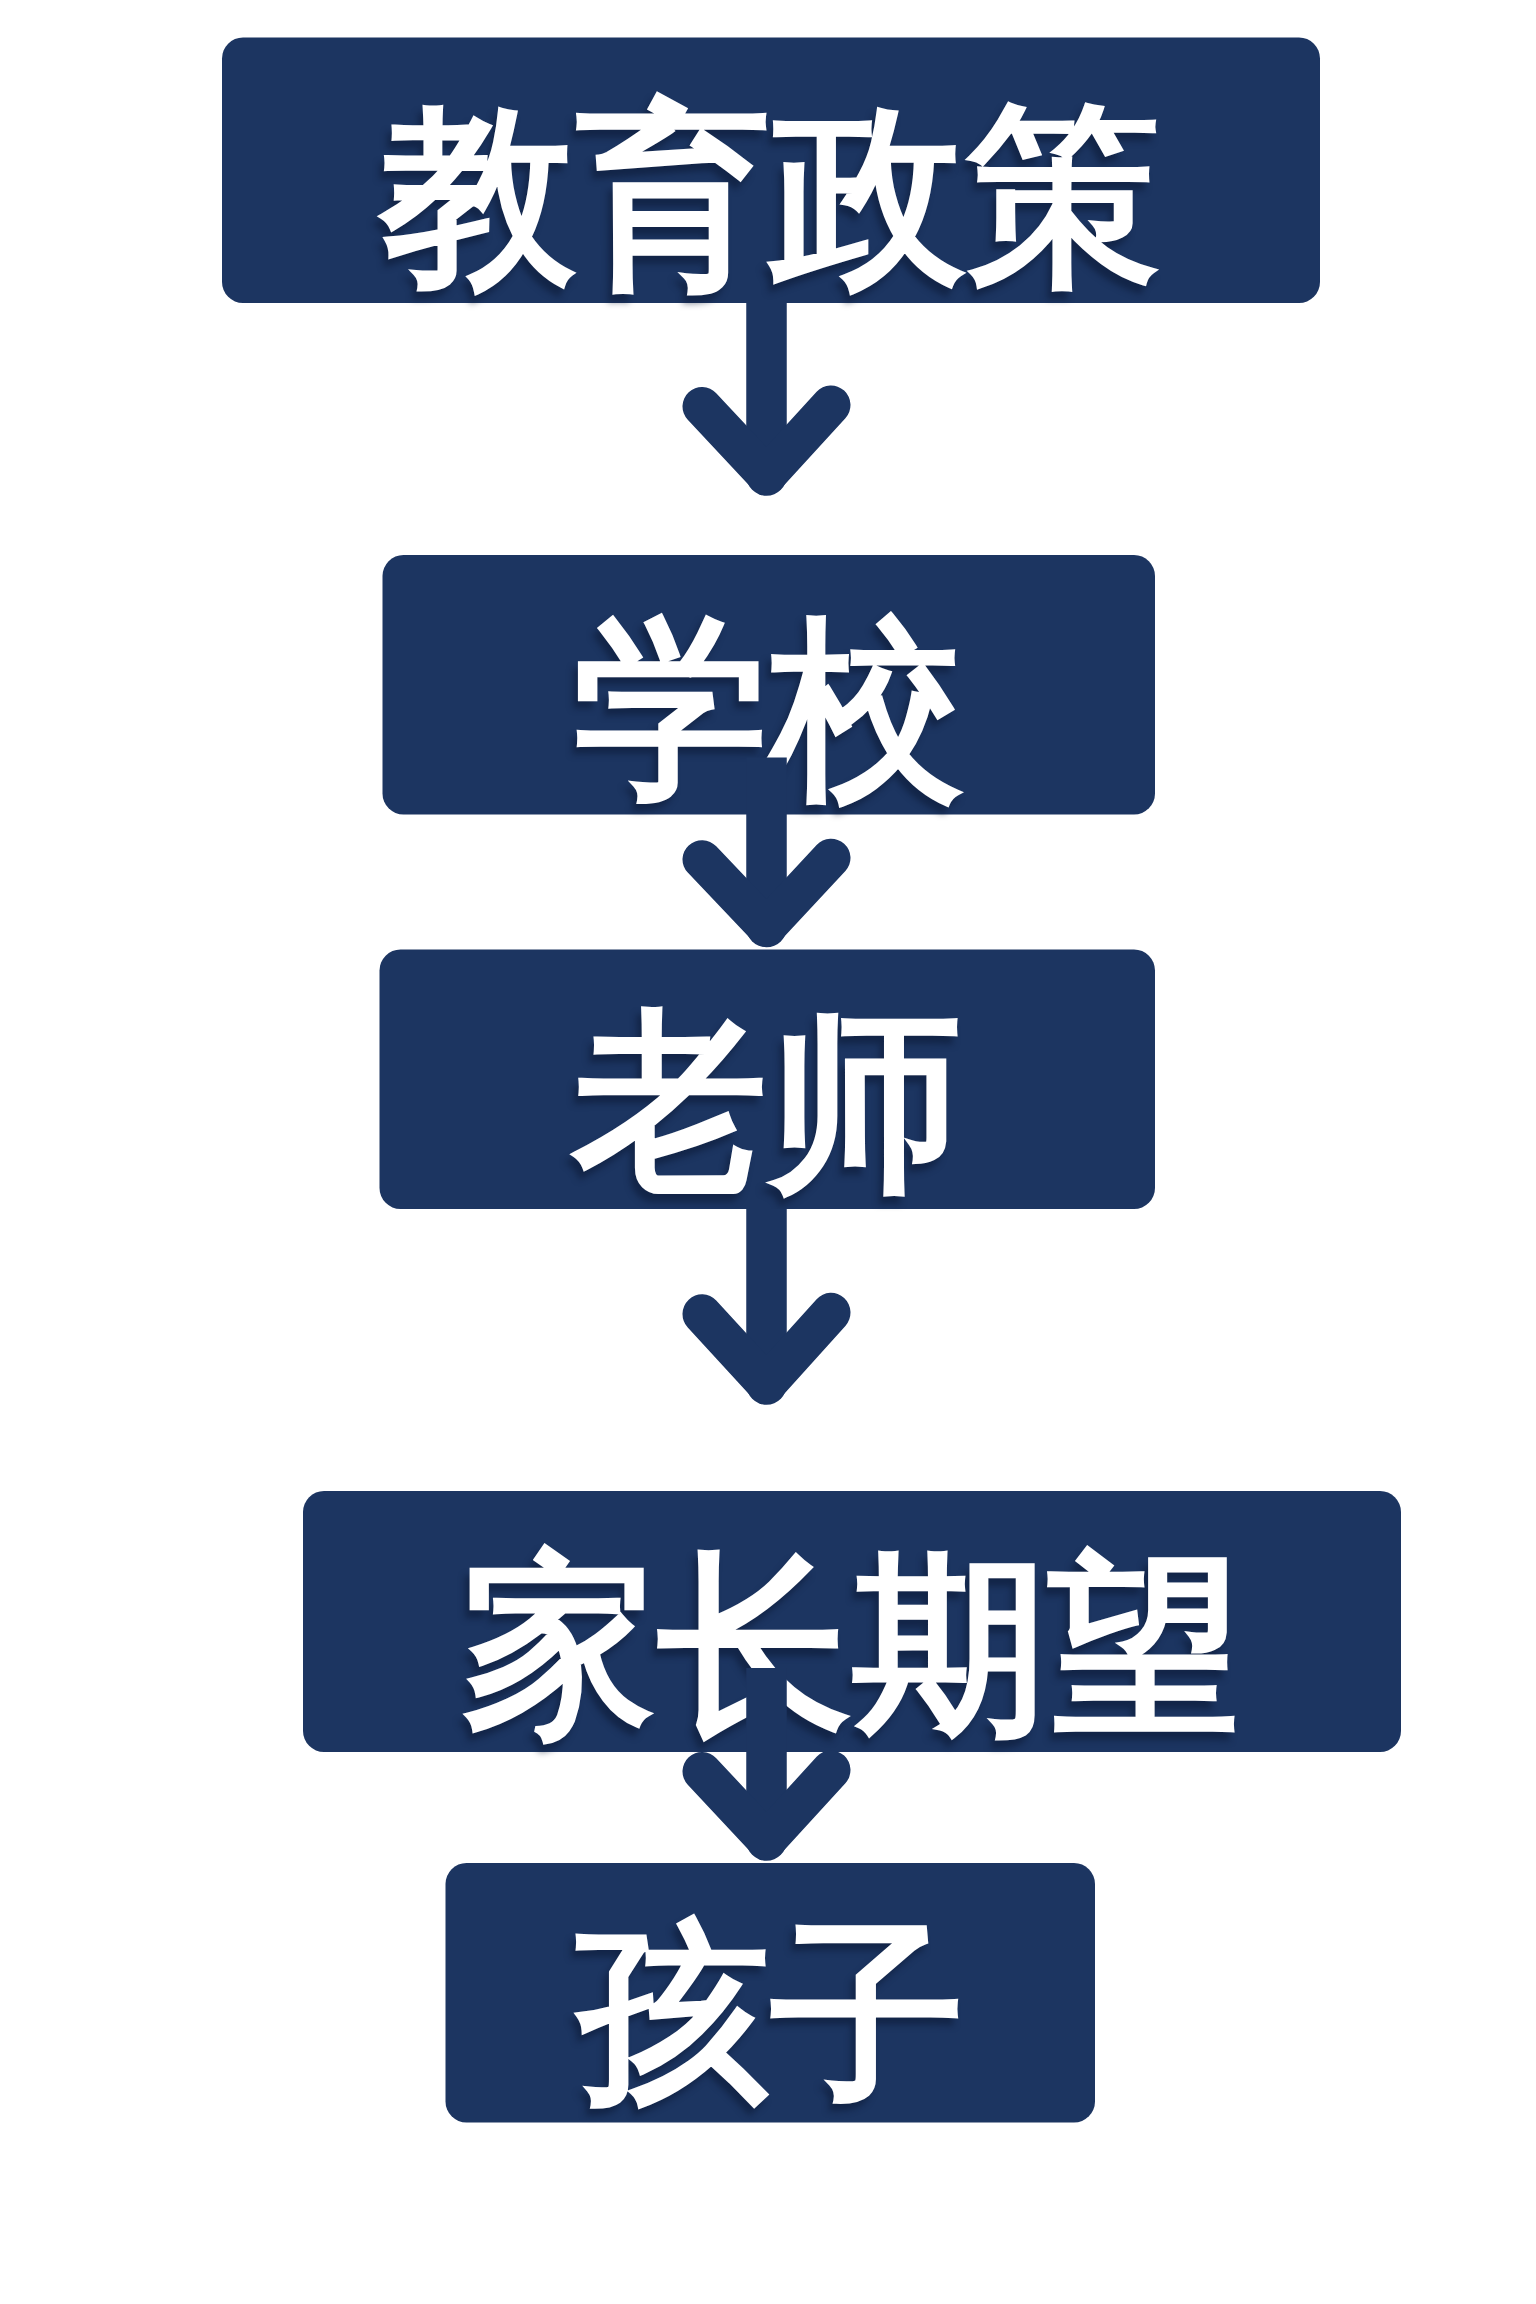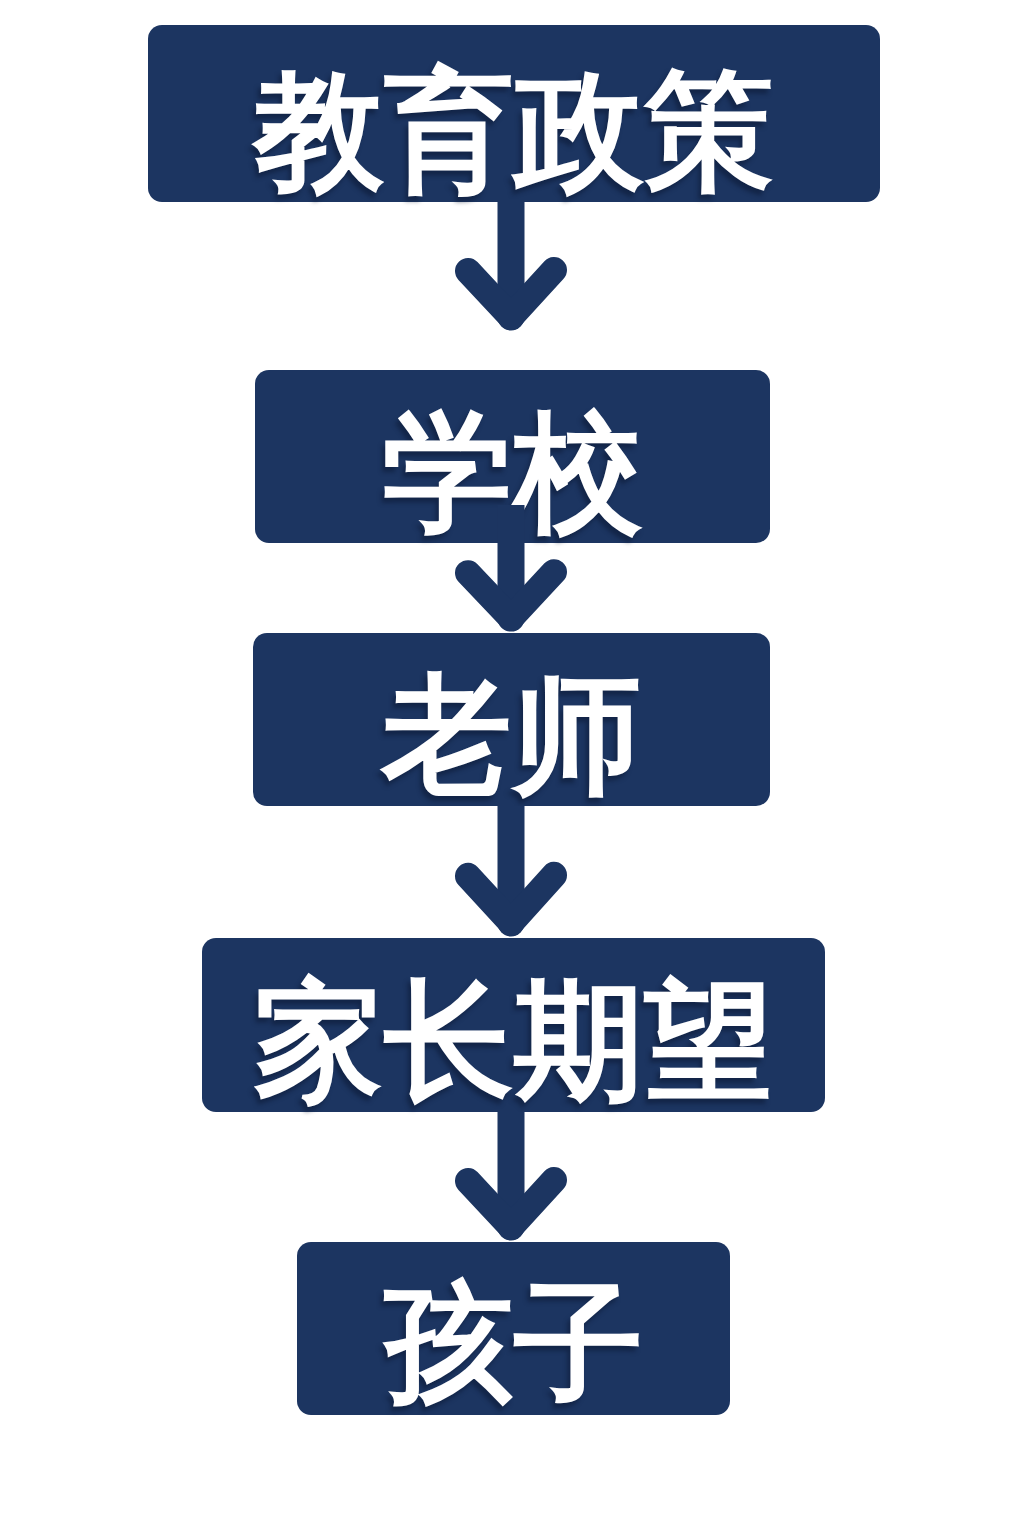--- a/index.html
+++ b/index.html
@@ -33,21 +33,21 @@
     font-size: 130px;
     line-height: 1;
     white-space: nowrap;
     text-shadow: -3px 5px 4px rgba(10, 22, 48, 0.5);
     letter-spacing: 0px;
     padding-bottom: 6px;
   }
   .node1 { left: 148px; top: 25px;   width: 732px; height: 177px; }
   .node2 { left: 255px; top: 332px;  width: 515px; height: 173px; margin-top: 38px; }
   .node3 { left: 253px; top: 633px;  width: 517px; height: 173px; }
-  .node4 { left: 202px; top: 938px;  width: 623px; height: 174px; }
+  .node4 { left: 202px; top: 994px;  width: 732px; height: 174px; }
   .node5 { left: 297px; top: 1242px; width: 433px; height: 173px; font-family: Liberation Serif, serif; }
 
   .arrow {
     position: absolute;
     left: 451px;
     width: 120px;
     display: block;
   }
   .arrow1 { top: 202px;  height: 130px; }
   .arrow2 { top: 505px;  height: 128px; }

